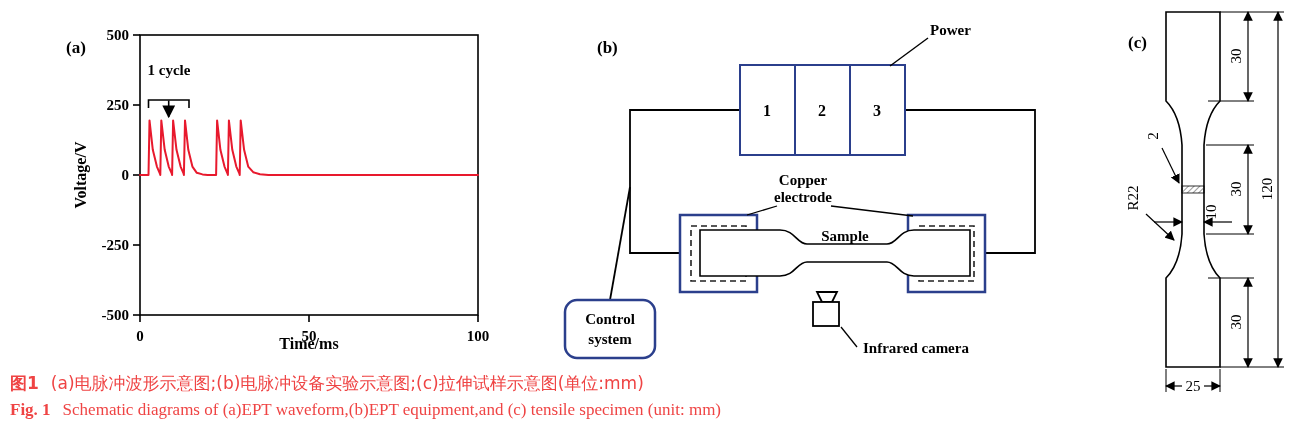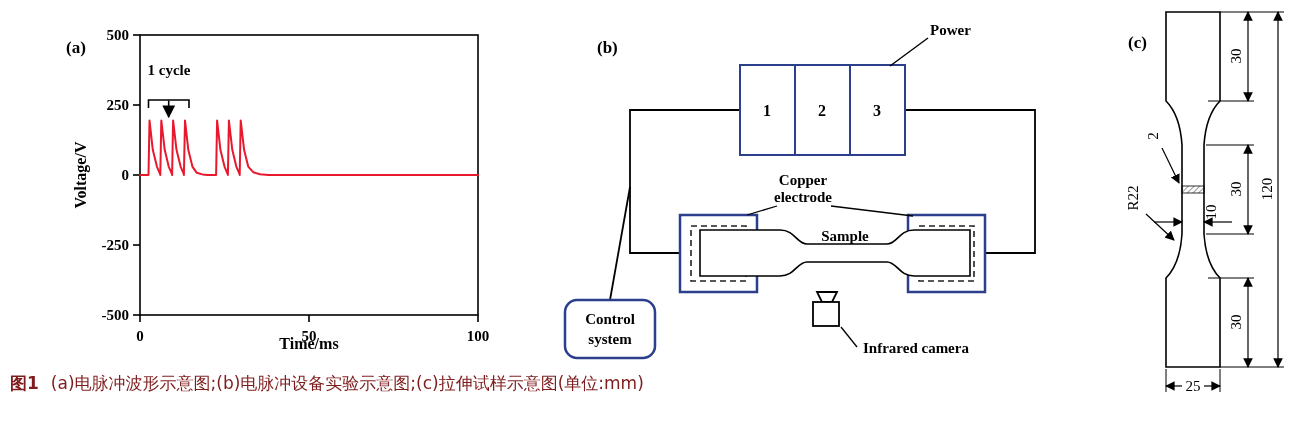--- a/index.html
+++ b/index.html
@@ -7,21 +7,21 @@
   .figure { position:relative; width:1290px; height:446px; background:#fff; font-family:"Liberation Serif", serif; overflow:hidden; }
   .panel { position:absolute; }
   svg text { font-family:"Liberation Serif", serif; fill:#000; }
   .panel-label { font-size:17px; font-weight:bold; }
   .tick-label { font-size:15px; font-weight:bold; }
   .axis-label { font-size:16px; font-weight:bold; }
   .diag-label { font-size:15px; font-weight:bold; }
   .power-num { font-size:16px; font-weight:bold; }
   .dim-label { font-size:15px; }
   .navy { stroke: var(--navy, #2b3f8c); }
-  .caption { position:absolute; left:10px; top:372px; width:1070px; font-size:17px; color:#7f1d1d; line-height:1.35; }
+  .caption { position:absolute; left:10px; top:372px; width:1070px; font-size:17px; color:#ef4444; line-height:1.35; }
   .caption-zh { font-family:"DejaVu Sans", sans-serif; margin-bottom:4px; }
   .caption-en { font-family:"Liberation Serif", serif; }
   .caption b { font-weight:bold; margin-right:12px; }
 </style>
 </head>
 <body>
 
 <div class="figure">
 
   <div class="panel" style="left:30px; top:5px;">
@@ -160,15 +160,18 @@
       <text x="50" y="136" transform="rotate(-90 50 136)" text-anchor="middle" class="dim-label">2</text>
       <text x="30" y="198" transform="rotate(-90 30 198)" text-anchor="middle" class="dim-label">R22</text>
       <text x="85" y="391" text-anchor="middle" class="dim-label">25</text>
     </svg>
   </div>
 
   <div class="caption">
     <div class="caption-zh">
       <b>图1</b><span>(a)电脉冲波形示意图;(b)电脉冲设备实验示意图;(c)拉伸试样示意图(单位:mm)</span>
     </div>
+    <div class="caption-en">
+      <b>Fig. 1</b><span>Schematic diagrams of (a)EPT waveform,(b)EPT equipment,and (c) tensile specimen (unit: mm)</span>
+    </div>
   </div>
 
 </div>
 
 </body></html>

